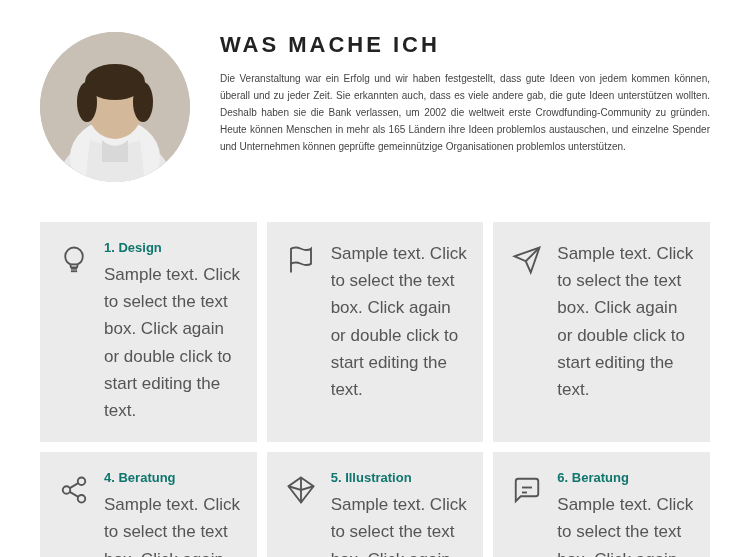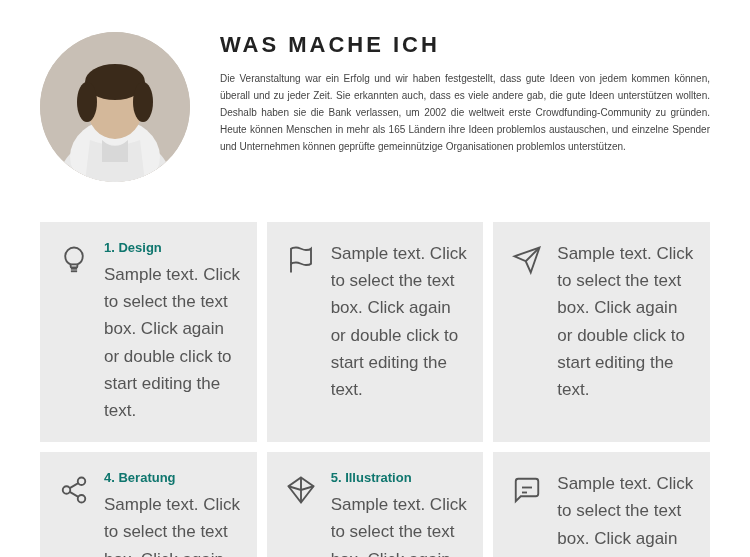--- a/index.html
+++ b/index.html
@@ -232,18 +232,21 @@
 
     <div class="grid-card">
       <div class="card-icon">
         <svg viewBox="0 0 24 24" xmlns="http://www.w3.org/2000/svg">
           <path d="M21 15a2 2 0 0 1-2 2H7l-4 4V5a2 2 0 0 1 2-2h14a2 2 0 0 1 2 2z"></path>
           <line x1="8" y1="10" x2="16" y2="10"></line>
           <line x1="8" y1="14" x2="12" y2="14"></line>
         </svg>
       </div>
       <div class="card-content">
+        <div class="card-title">
+          <span>6.</span> <span>Beratung</span>
+        </div>
         <div class="card-text">Sample text. Click to select the text box. Click again or double click to start editing the text.</div>
       </div>
     </div>
 
   </div>
 </div>
 
 </body></html>

